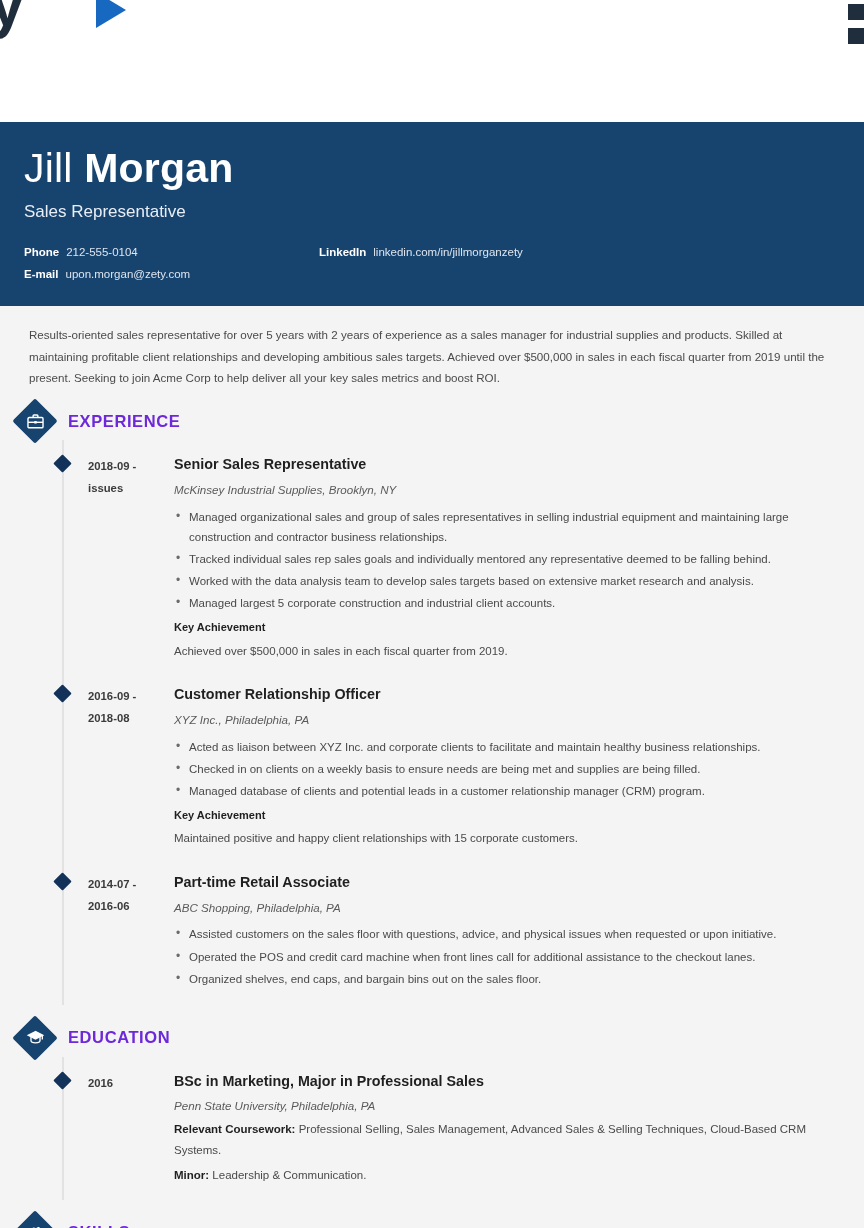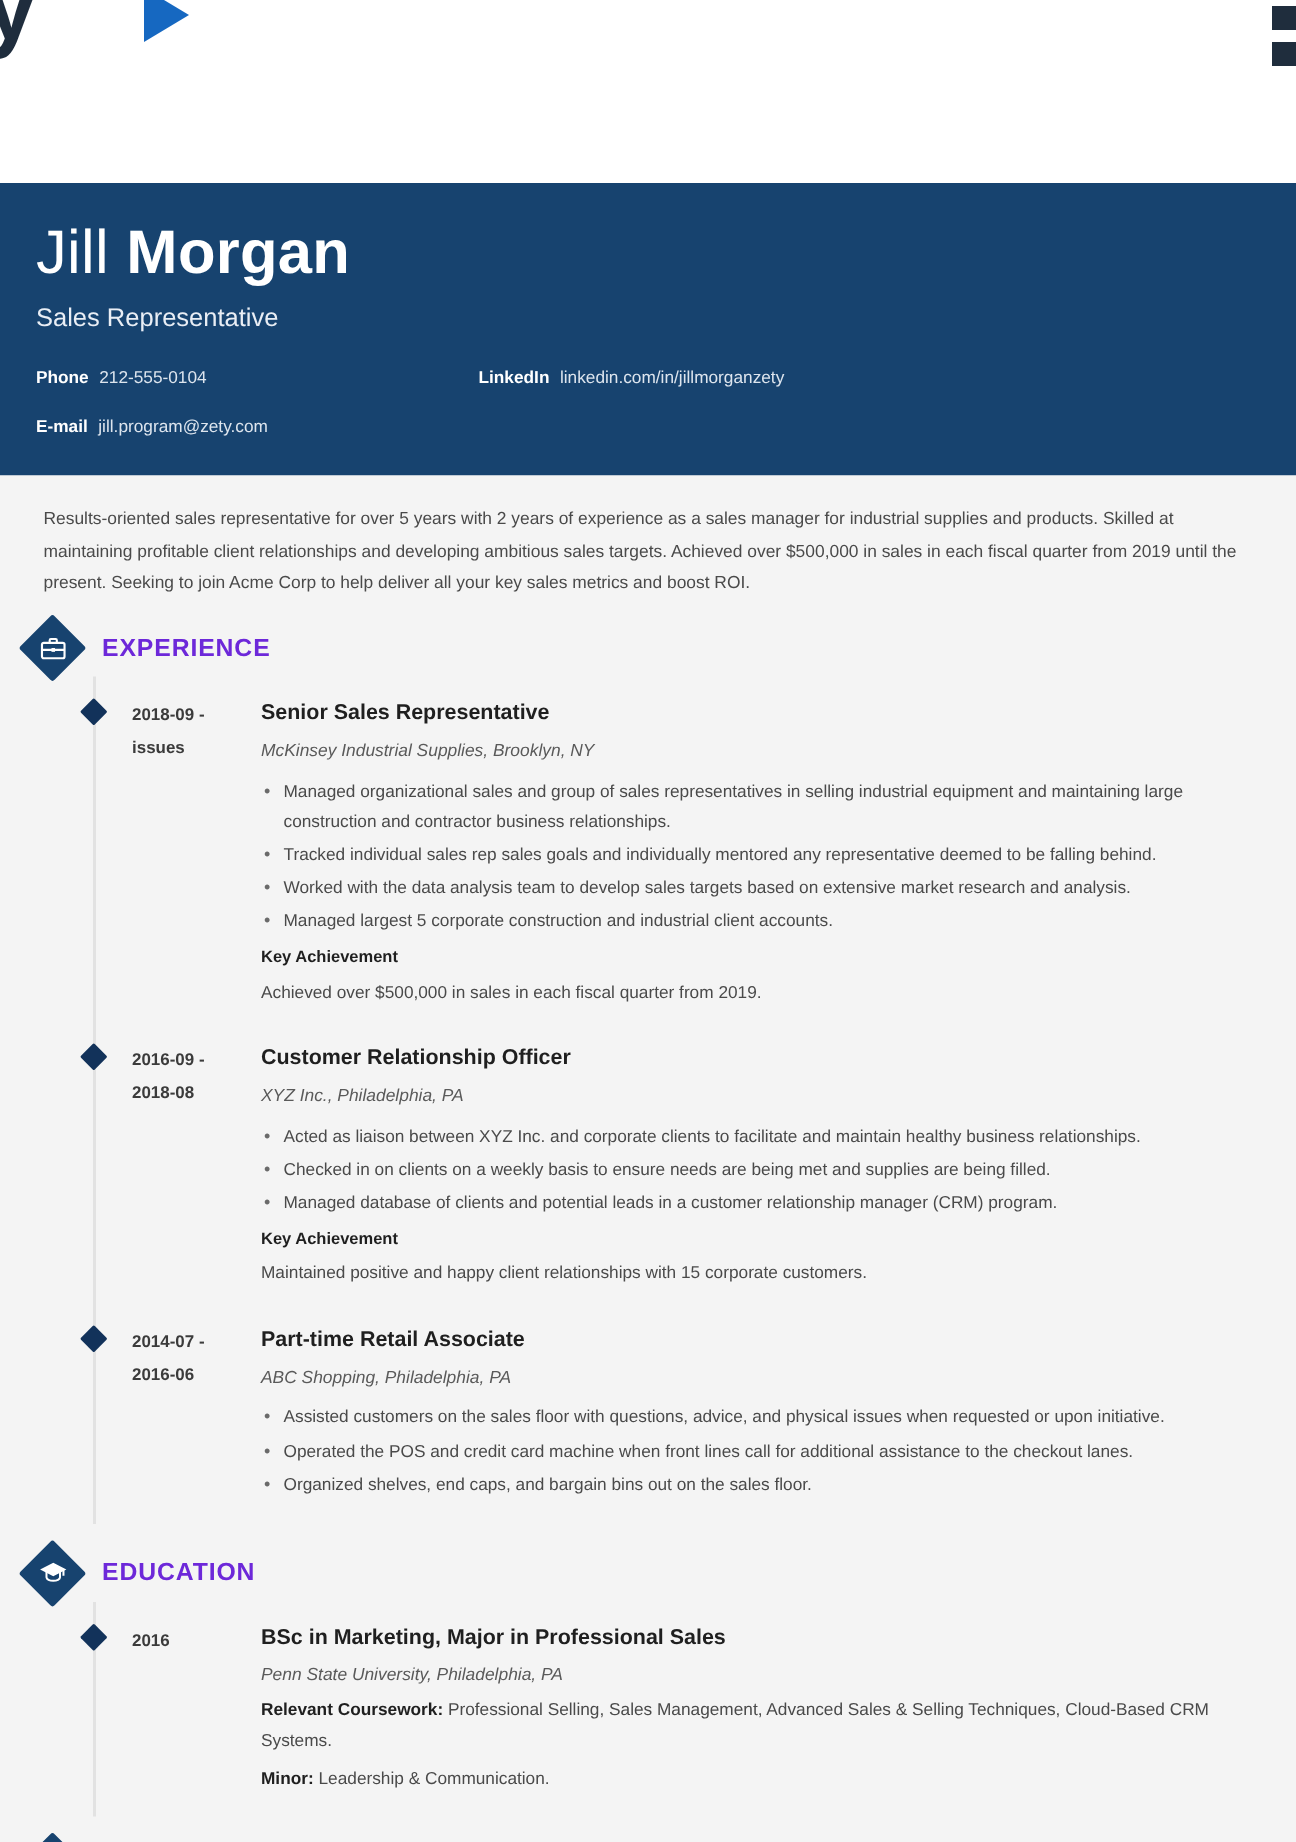--- a/index.html
+++ b/index.html
@@ -33,21 +33,21 @@
   
   .resume-header { background: #17436f; color: #ffffff; padding: 24px 24px 26px 24px; }
   .name { font-size: 41px; line-height: 1.1; letter-spacing: .2px; }
   .name .first { font-weight: 300; }
   .name .last  { font-weight: bold; }
   .job-title { font-size: 17px; font-weight: 400; margin-top: 11px; color: #e9eef5; }
   .contact-grid {
     margin-top: 24px;
     display: grid;
     grid-template-columns: 295px 1fr;
-    row-gap: 21px;
+    row-gap: 10px;
     font-size: 11.5px;
   }
   .contact-item { display: flex; gap: 7px; align-items: baseline; }
   .contact-label { font-weight: bold; color: #ffffff; }
   .contact-value { color: #dde5ee; }
 
   
   .body-wrap { background: #f4f4f4; padding: 18px 16px 0 16px; min-height: 830px; }
   .summary {
     font-size: 11.6px; color: #4a4a4a; line-height: 1.85;
@@ -126,21 +126,21 @@
       <div class="contact-item">
         <span class="contact-label">Phone</span>
         <span class="contact-value">212-555-0104</span>
       </div>
       <div class="contact-item">
         <span class="contact-label">LinkedIn</span>
         <span class="contact-value">linkedin.com/in/jillmorganzety</span>
       </div>
       <div class="contact-item">
         <span class="contact-label">E-mail</span>
-        <span class="contact-value">jill.program@zety.com</span>
+        <span class="contact-value">upon.morgan@zety.com</span>
       </div>
       <div></div>
     </div>
   </div>
 
   <div class="body-wrap">
 
     <div class="summary">Results-oriented sales representative for over 5 years with 2 years of experience as a sales manager for industrial supplies and products. Skilled at maintaining profitable client relationships and developing ambitious sales targets. Achieved over $500,000 in sales in each fiscal quarter from 2019 until the present. Seeking to join Acme Corp to help deliver all your key sales metrics and boost ROI.</div>
 
     <div class="section">

